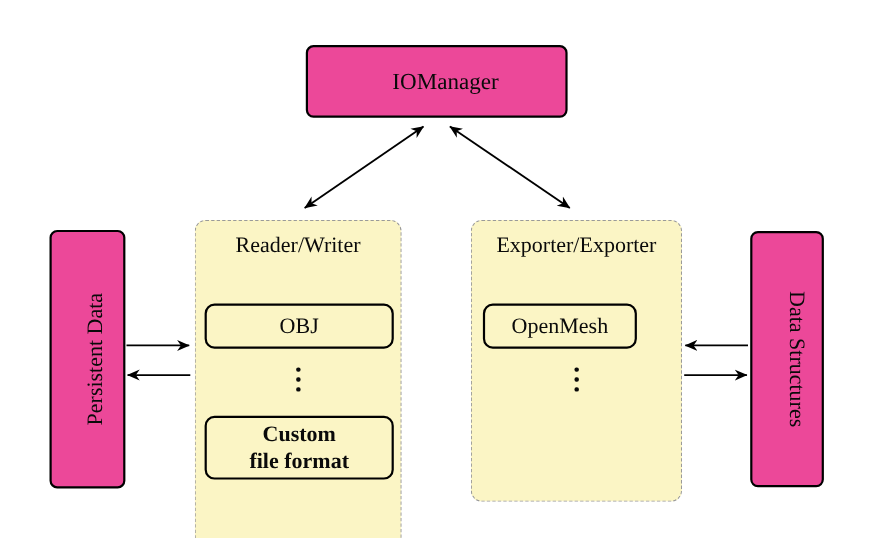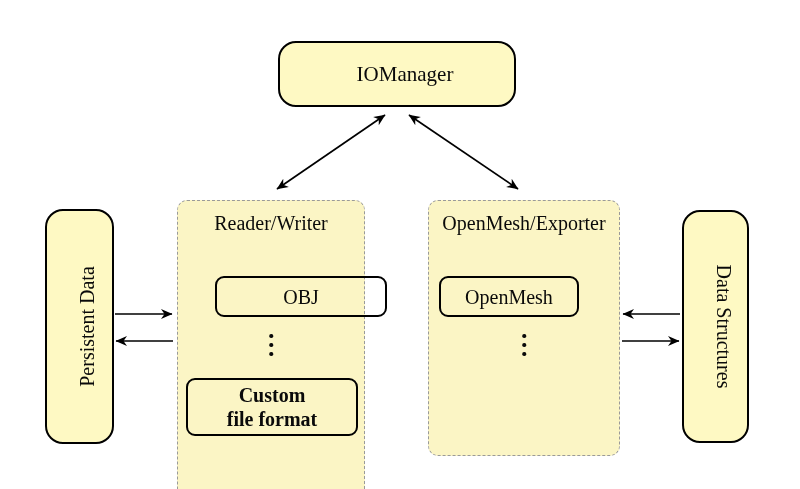--- a/index.html
+++ b/index.html
@@ -1,22 +1,22 @@
 <!DOCTYPE html>
 <html style="--background: #ffffff; --group-fill: #fbf5c5; --group-border: #9a9a9a; --node-border: #000000; --arrow: #000000;"><head>
 <meta charset="utf-8">
 <style>
   html,body { margin:0; padding:0; background:#fff; }
   .canvas {
     position:relative; width:800px; height:489px; background:var(--background,#ffffff);
     font-family:"Liberation Serif","DejaVu Serif",serif; color:#0a0a0a; overflow:hidden;
   }
   .node {
-    position:absolute; box-sizing:border-box; background:#fef9c3;
-    border:2.5px solid var(--node-border,#000); border-radius:18px;
+    position:absolute; box-sizing:border-box; background:#ec4899;
+    border:2.5px solid var(--node-border,#000); border-radius:7px;
     display:flex; align-items:center; justify-content:center;padding-left:16px;
   }
   .node-label { font-size:21px; }
   .vwrap { display:flex; align-items:center; justify-content:center; width:100%; height:100%; }
   .vtext { white-space:nowrap; font-size:20px; }
   .rot-ccw { transform:rotate(-90deg); }
   .rot-cw  { transform:rotate(90deg); }
   .group {
     position:absolute; box-sizing:border-box;
     background:var(--group-fill,#fbf5c5);
@@ -72,32 +72,32 @@
   </div>
 
   <div class="node" style="left:682px; top:210px; width:67px; height:233px;">
     <div class="vwrap">
       <span class="vtext rot-cw">Data Structures</span>
     </div>
   </div>
 
   <div class="group" style="left:177px; top:200px; width:188px; height:328px;padding-left:20px;">
     <div class="group-title">Reader/Writer</div>
-    <div class="inner" style="left:8px; top:75px; width:172px; height:41px;margin-left:29px;">OBJ</div>
+    <div class="inner" style="left:8px; top:75px; width:172px; height:41px;">OBJ</div>
     <div class="vdots" style="top:133px;">
       <i></i>
         <i></i>
         <i></i>
     </div>
     <div class="inner" style="left:8px; top:177px; width:172px; height:58px;font-weight:bold;">Custom
 file format</div>
   </div>
 
   <div class="group" style="left:428px; top:200px; width:192px; height:256px;">
-    <div class="group-title">OpenMesh/Exporter</div>
+    <div class="group-title">Exporter/Exporter</div>
     <div class="inner" style="left:10px; top:75px; width:140px; height:41px;">OpenMesh</div>
     <div class="vdots" style="top:133px;">
       <i></i>
         <i></i>
         <i></i>
     </div>
   </div>
 
 </div>
 

